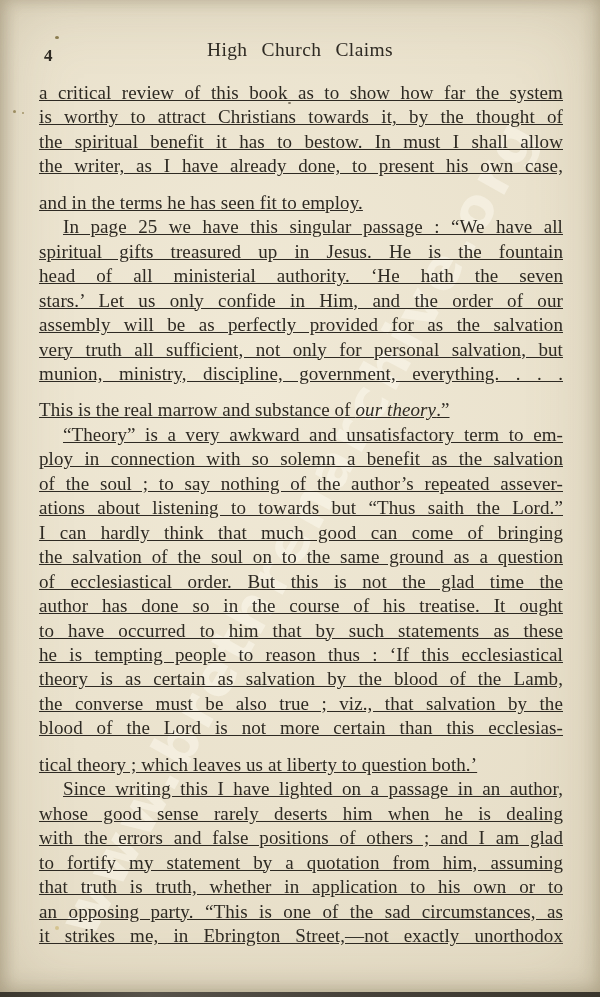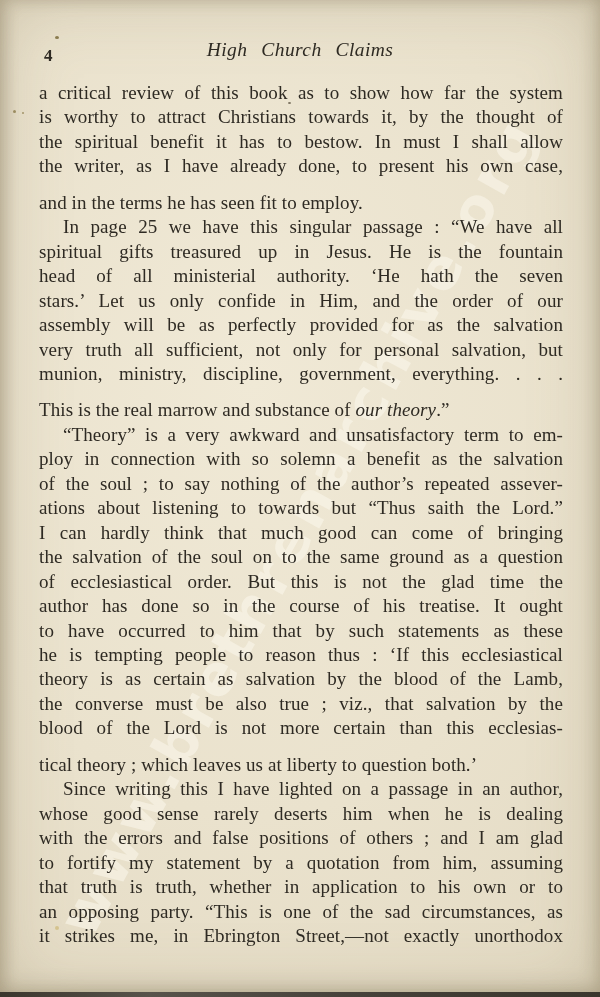--- a/index.html
+++ b/index.html
@@ -28,31 +28,31 @@
   .watermark {
     position:absolute; left:74px; top:898px; z-index:1;
     transform: rotate(-61deg); transform-origin: 0 50%;
     font-family:"DejaVu Sans", sans-serif; font-weight:bold;
     font-size:56px; letter-spacing:5px; white-space:nowrap;
     color: rgba(252,248,236,0.55); pointer-events:none;
   }
 
   .running-head {
     position:absolute; top:39px; left:0; right:0; text-align:center;
-    font-style:italic; font-size:19.5px; word-spacing:0.45em;
+    font-size:19.5px; word-spacing:0.45em;
     letter-spacing:0.4px; z-index:2;
   }
   .page-number {
     position:absolute; top:46px; left:44px; font-size:17px;
     font-weight:bold; z-index:2;
   }
 
   .text-block {
     position:absolute; left:39px; top:81px; width:524px; z-index:2;
-    font-size:19px; line-height:24.45px; letter-spacing:0.1px;
+    font-size:19px; line-height:24.45px; letter-spacing:0.1px;text-decoration:underline;
   }
   .line { text-align:justify; text-align-last:justify; white-space:normal; }
   .line.indent { text-indent:24px; }
   .line.para-end { text-align-last:left;margin-top:12px; }
 
   .speck { position:absolute; border-radius:50%; z-index:3; pointer-events:none; }
   .sp1 { left:55px; top:36px; width:4px; height:3px; background:#8a7b4f; }
   .sp2 { left:13px; top:110px; width:3px; height:3px; background:#9b8c60; }
   .sp3 { left:22px; top:112px; width:2px; height:2px; background:#a3946a; }
   .sp4 { left:288px; top:102px; width:3px; height:2px; background:#7c7361; }

